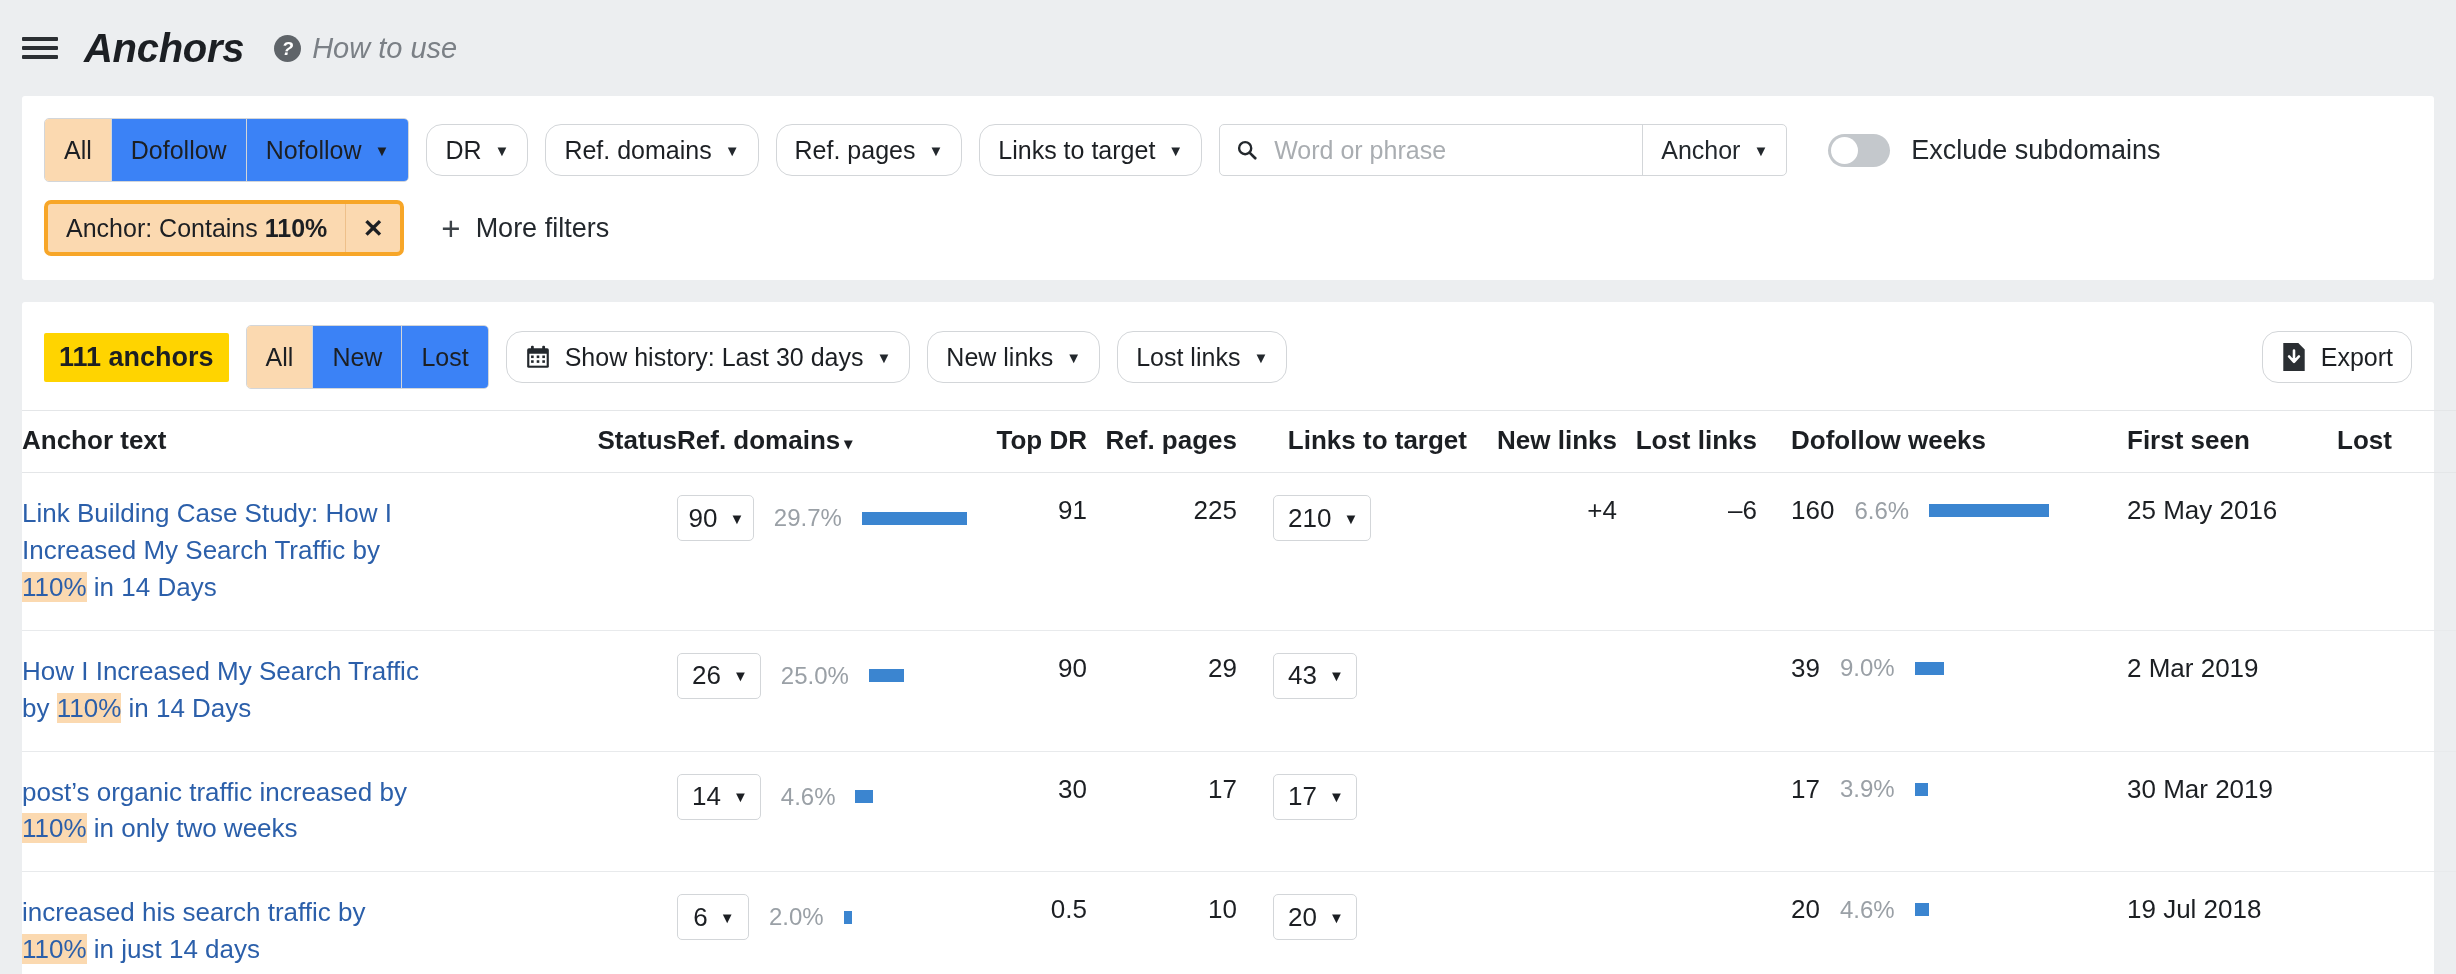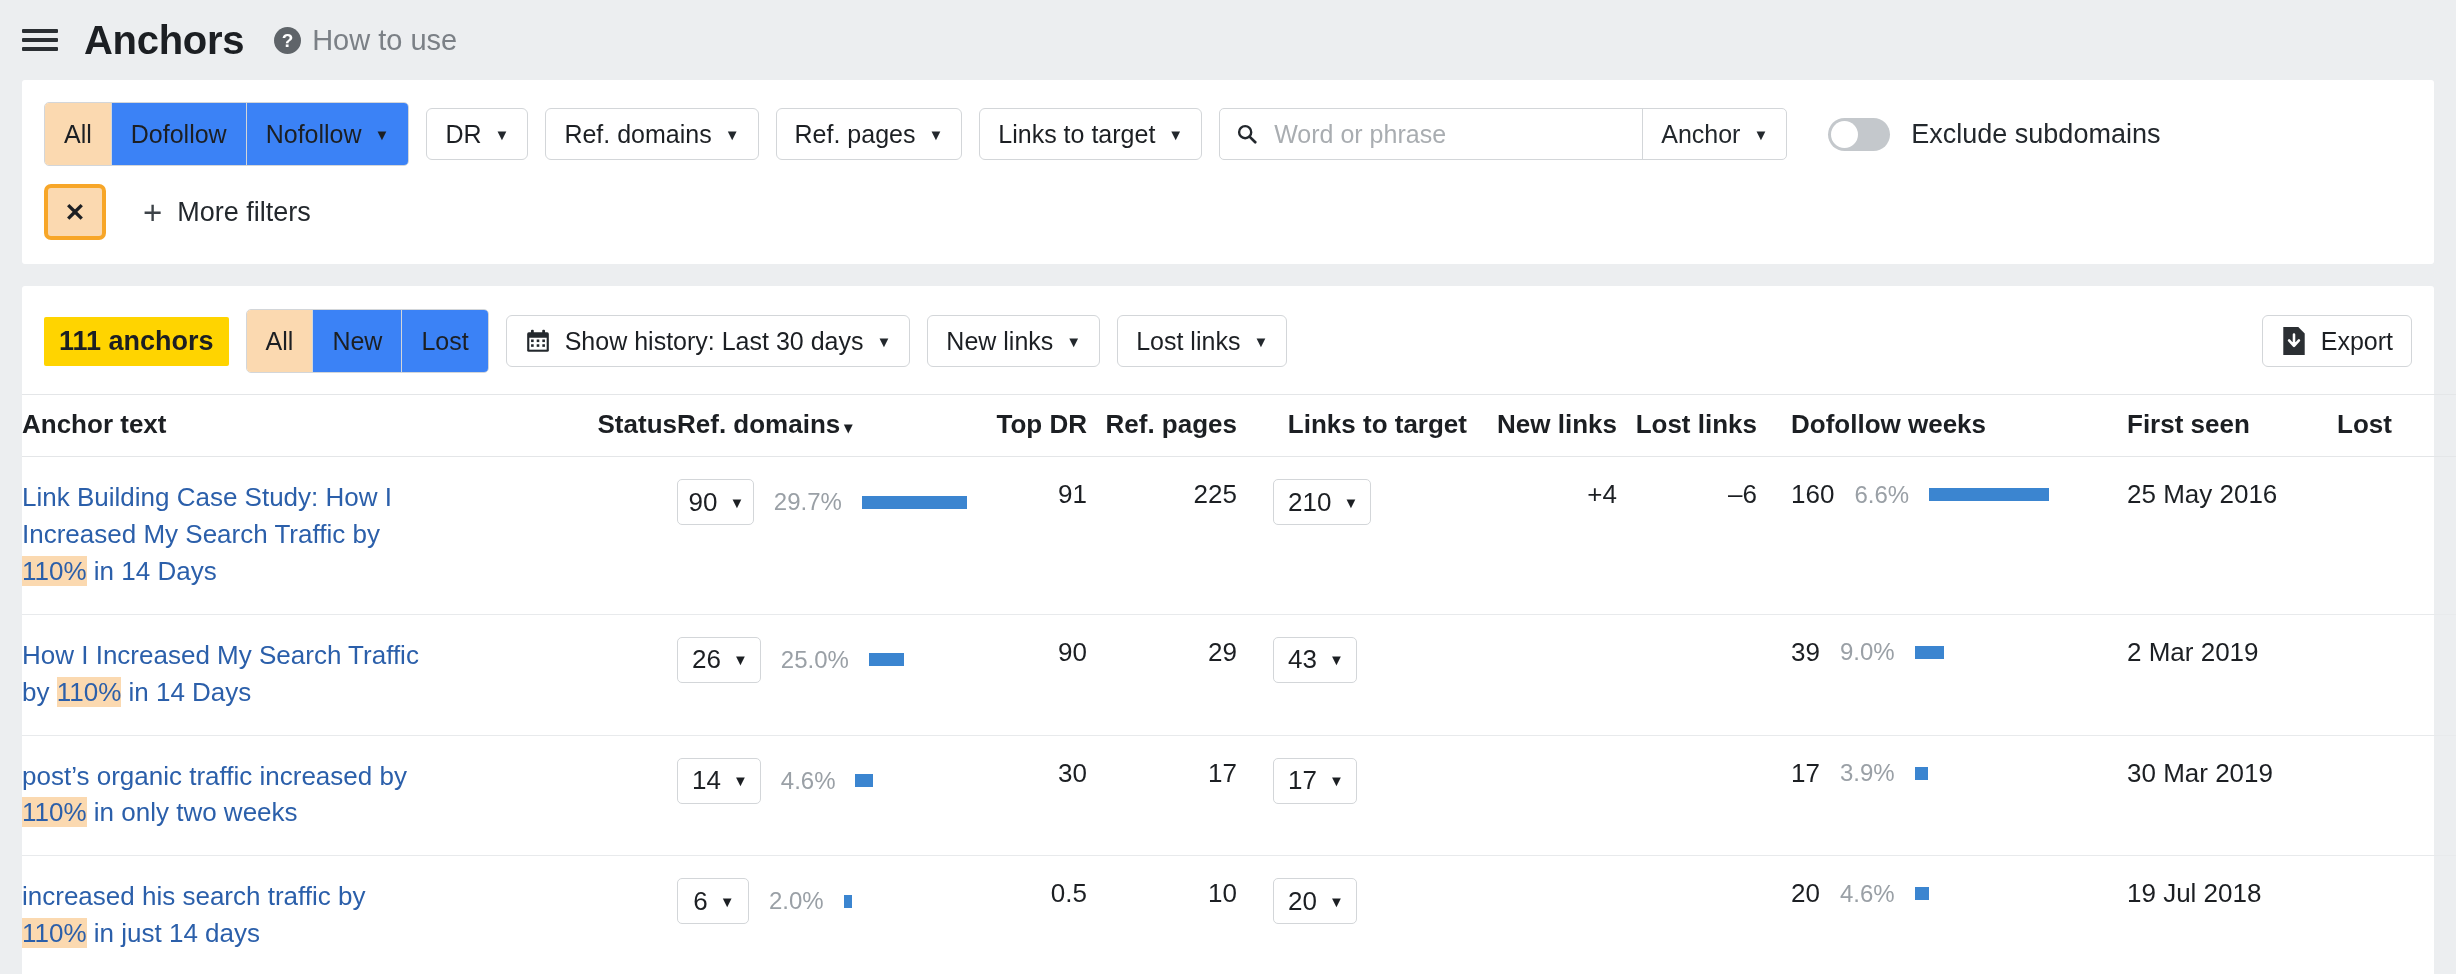--- a/index.html
+++ b/index.html
@@ -11,26 +11,27 @@
   }
   body {
     width: 2456px;
     height: 974px;
     overflow: hidden;
     color: #23282d;
   }
 
   
   .app-header {
-    height: 80px;
+    height: 96px;
     display: flex;
     align-items: center;
     padding-left: 22px;
     background: #eceef0;
     box-sizing: border-box;
+    font-style: italic;
   }
   .hamburger {
     width: 36px;
     height: 30px;
     display: flex;
     flex-direction: column;
     justify-content: space-between;
     padding: 4px 0;
     box-sizing: border-box;
     cursor: pointer;
@@ -86,21 +87,21 @@
     display: flex;
     align-items: center;
     gap: 17px;
   }
   .filter-row + .filter-row { margin-top: 18px; }
 
   
   .btn {
     height: 52px;
     border: 1px solid #d3d6d9;
-    border-radius: 6px;
+    border-radius: 16px;
     background: #fff;
     display: inline-flex;
     align-items: center;
     padding: 0 18px;
     font-size: 25px;
     color: #1c1f23;
     box-sizing: border-box;
     cursor: pointer;
     white-space: nowrap;
     font-family: "Liberation Sans", sans-serif;
@@ -419,20 +420,24 @@
     <div class="toggle-wrap">
       <div class="toggle">
         <div class="knob"></div>
       </div>
       <div class="toggle-label">Exclude subdomains</div>
     </div>
   </div>
 
   <div class="filter-row">
     <div class="chip">
+      <div class="chip-label">
+        <span>Anchor: Contains</span>
+        <b>110%</b>
+      </div>
       <div class="chip-close">✕</div>
     </div>
     <div class="more-filters">
       <span class="plus-icon">+</span>
       <span>More filters</span>
     </div>
   </div>
 </div>
 
 <div class="panel results-panel">

